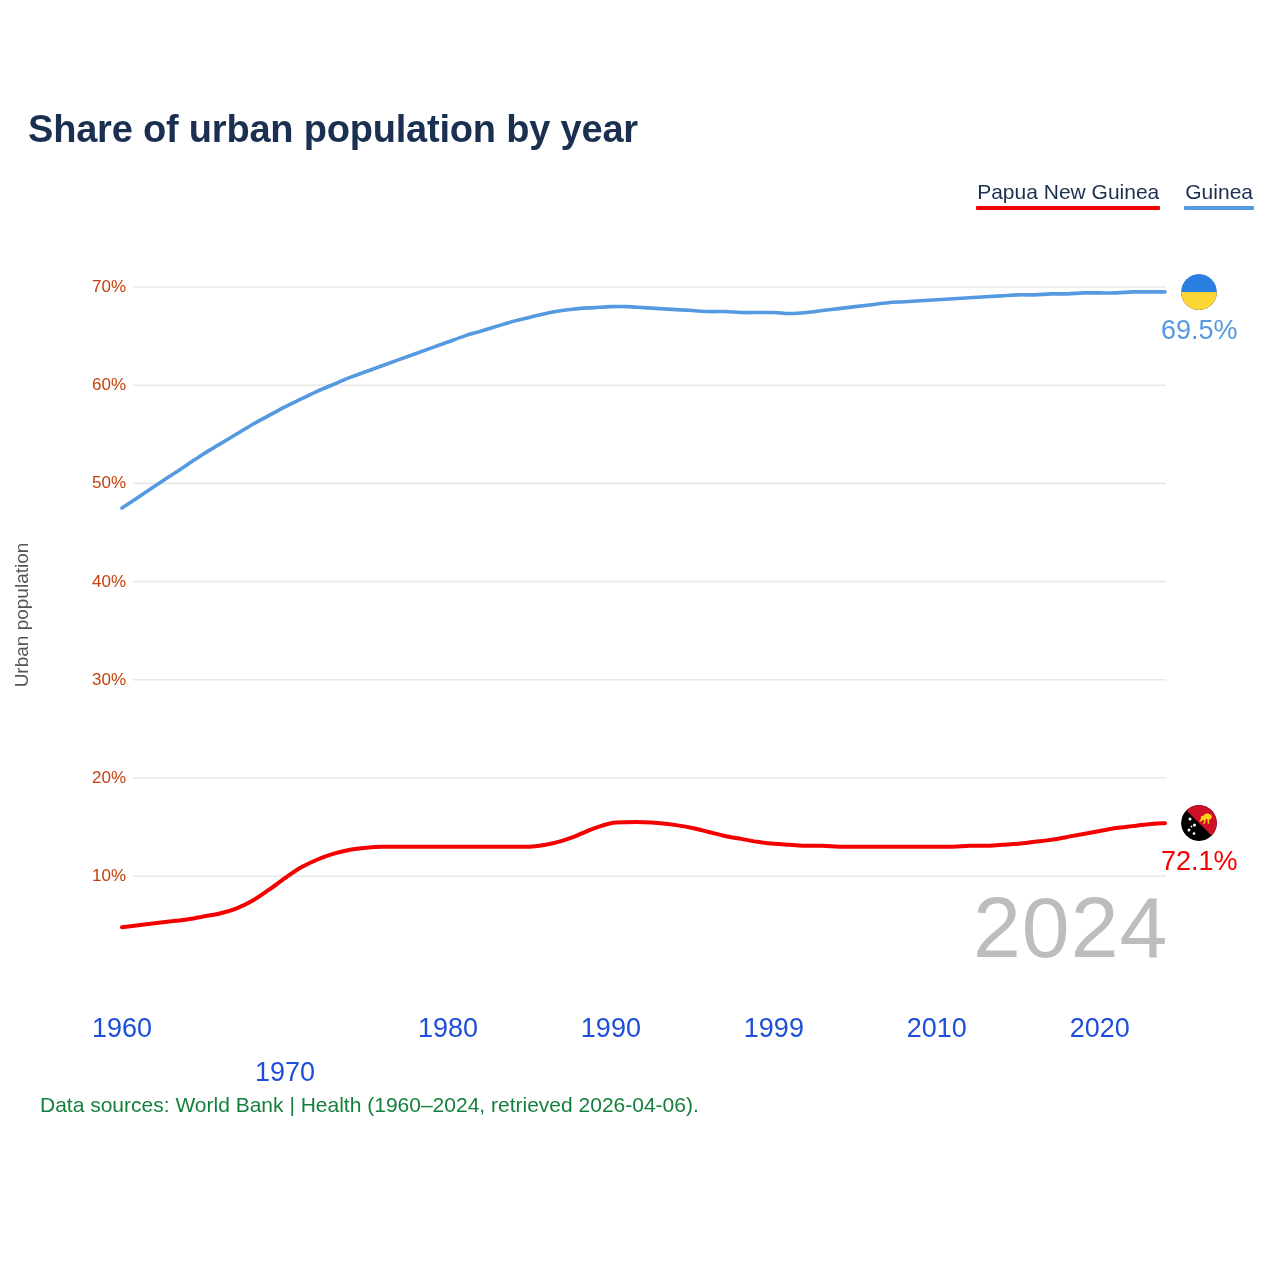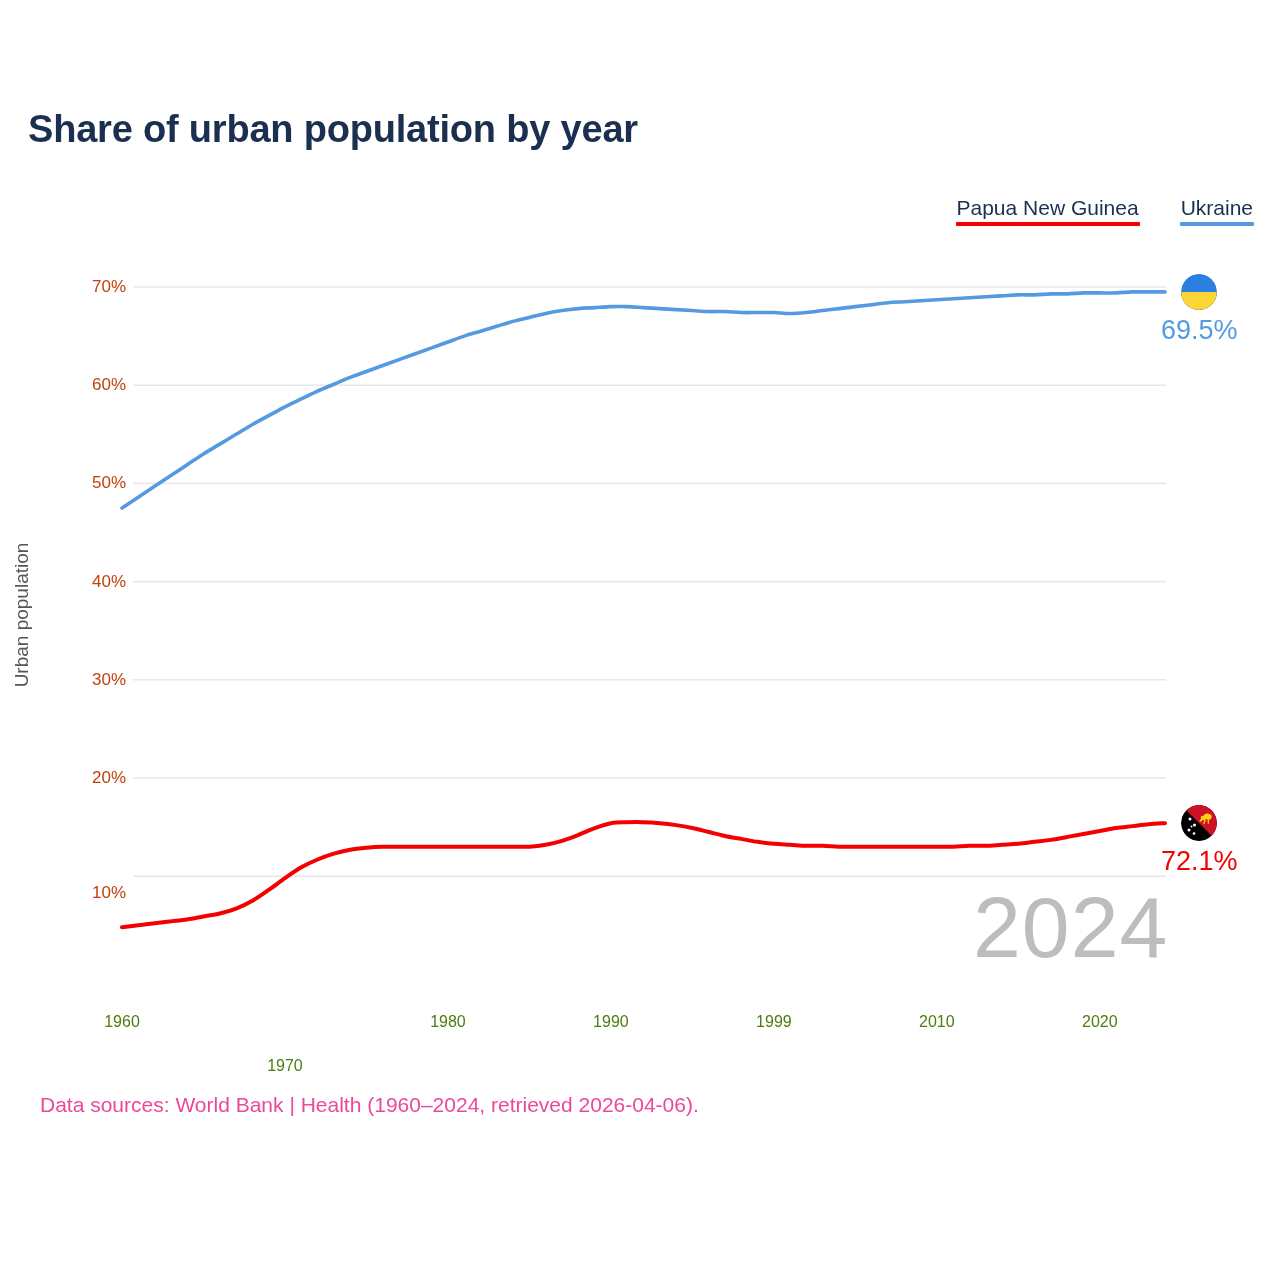--- a/index.html
+++ b/index.html
@@ -25,24 +25,24 @@
     font-weight: 700;
     color: #1b3050;
     letter-spacing: -0.2px;
     white-space: nowrap;
   }
 
   
   .legend {
     position: absolute;
     right: 26px;
-    top: 195px;
+    top: 179px;
     display: flex;
     align-items: flex-start;
-    gap: 40px;
+    gap: 24px;
     justify-content: space-between;
   }
   .legend-item {
     display: flex;
     flex-direction: column;
     align-items: stretch;
     cursor: pointer;
   }
   .legend-label {
     font-size: 21px;
@@ -76,22 +76,22 @@
     text-align: right;
     font-size: 17px;
     color: #c2410c;
     transform: translateY(-50%);
     white-space: nowrap;
   }
   .ytick-wrap { position: absolute; left: 0; top: 0; width: 126px; height: 1280px; }
 
   .xtick {
     position: absolute;
-    font-size: 16px;
-    color: #4d7c0f;
+    font-size: 27px;
+    color: #1d4ed8;
     transform: translateX(-50%);
     white-space: nowrap;
     top: 1013px;
   }
 
   .ylabel {
     position: absolute;
     left: 22px;
     top: 615px;
     font-size: 19px;
@@ -136,37 +136,37 @@
     flex: 0 0 auto;
     display: block;
   }
 
   
   .footer {
     position: absolute;
     left: 40px;
     top: 1086px;
     font-size: 21px;
-    color: #ec4899;
+    color: #15803d;
     line-height: 38px;
   }
   .footer div { white-space: nowrap; }
 </style>
 </head>
 <body>
 
 <div class="chart-title">Share of urban population by year</div>
 
 <div class="legend">
   <div class="legend-item">
     <span class="legend-label">Papua New Guinea</span>
     <span class="legend-rule" style="background:#f50000"></span>
   </div>
   <div class="legend-item">
-    <span class="legend-label">Ukraine</span>
+    <span class="legend-label">Guinea</span>
     <span class="legend-rule" style="background:#559ae0"></span>
   </div>
 </div>
 
 <div class="plot">
   <svg width="1280" height="1280" viewBox="0 0 1280 1280">
     <g id="gridlines">
         <line x1="133" x2="1166" y1="287" y2="287" stroke="#e8e8e8" stroke-width="1.6"></line>
         <line x1="133" x2="1166" y1="385.2" y2="385.2" stroke="#e8e8e8" stroke-width="1.6"></line>
         <line x1="133" x2="1166" y1="483.4" y2="483.4" stroke="#e8e8e8" stroke-width="1.6"></line>
@@ -182,21 +182,21 @@
   </svg>
 </div>
 
 <div class="ytick-wrap" id="ytick-wrap">
     <div class="ytick" style="top: 287px;">70%</div>
     <div class="ytick" style="top: 385.2px;">60%</div>
     <div class="ytick" style="top: 483.4px;">50%</div>
     <div class="ytick" style="top: 581.6px;">40%</div>
     <div class="ytick" style="top: 679.8px;">30%</div>
     <div class="ytick" style="top: 778px;">20%</div>
-    <div class="ytick" style="top: 876.2px; margin-top: 17px;">10%</div>
+    <div class="ytick" style="top: 876.2px;">10%</div>
   </div>
 <div class="ylabel">Urban population</div>
 
 <div id="xtick-wrap">
     <div class="xtick" style="left: 122px;">1960</div>
     <div class="xtick" style="left: 284.969px; margin-top: 44px;">1970</div>
     <div class="xtick" style="left: 447.938px;">1980</div>
     <div class="xtick" style="left: 610.906px;">1990</div>
     <div class="xtick" style="left: 773.875px;">1999</div>
     <div class="xtick" style="left: 936.844px;">2010</div>

